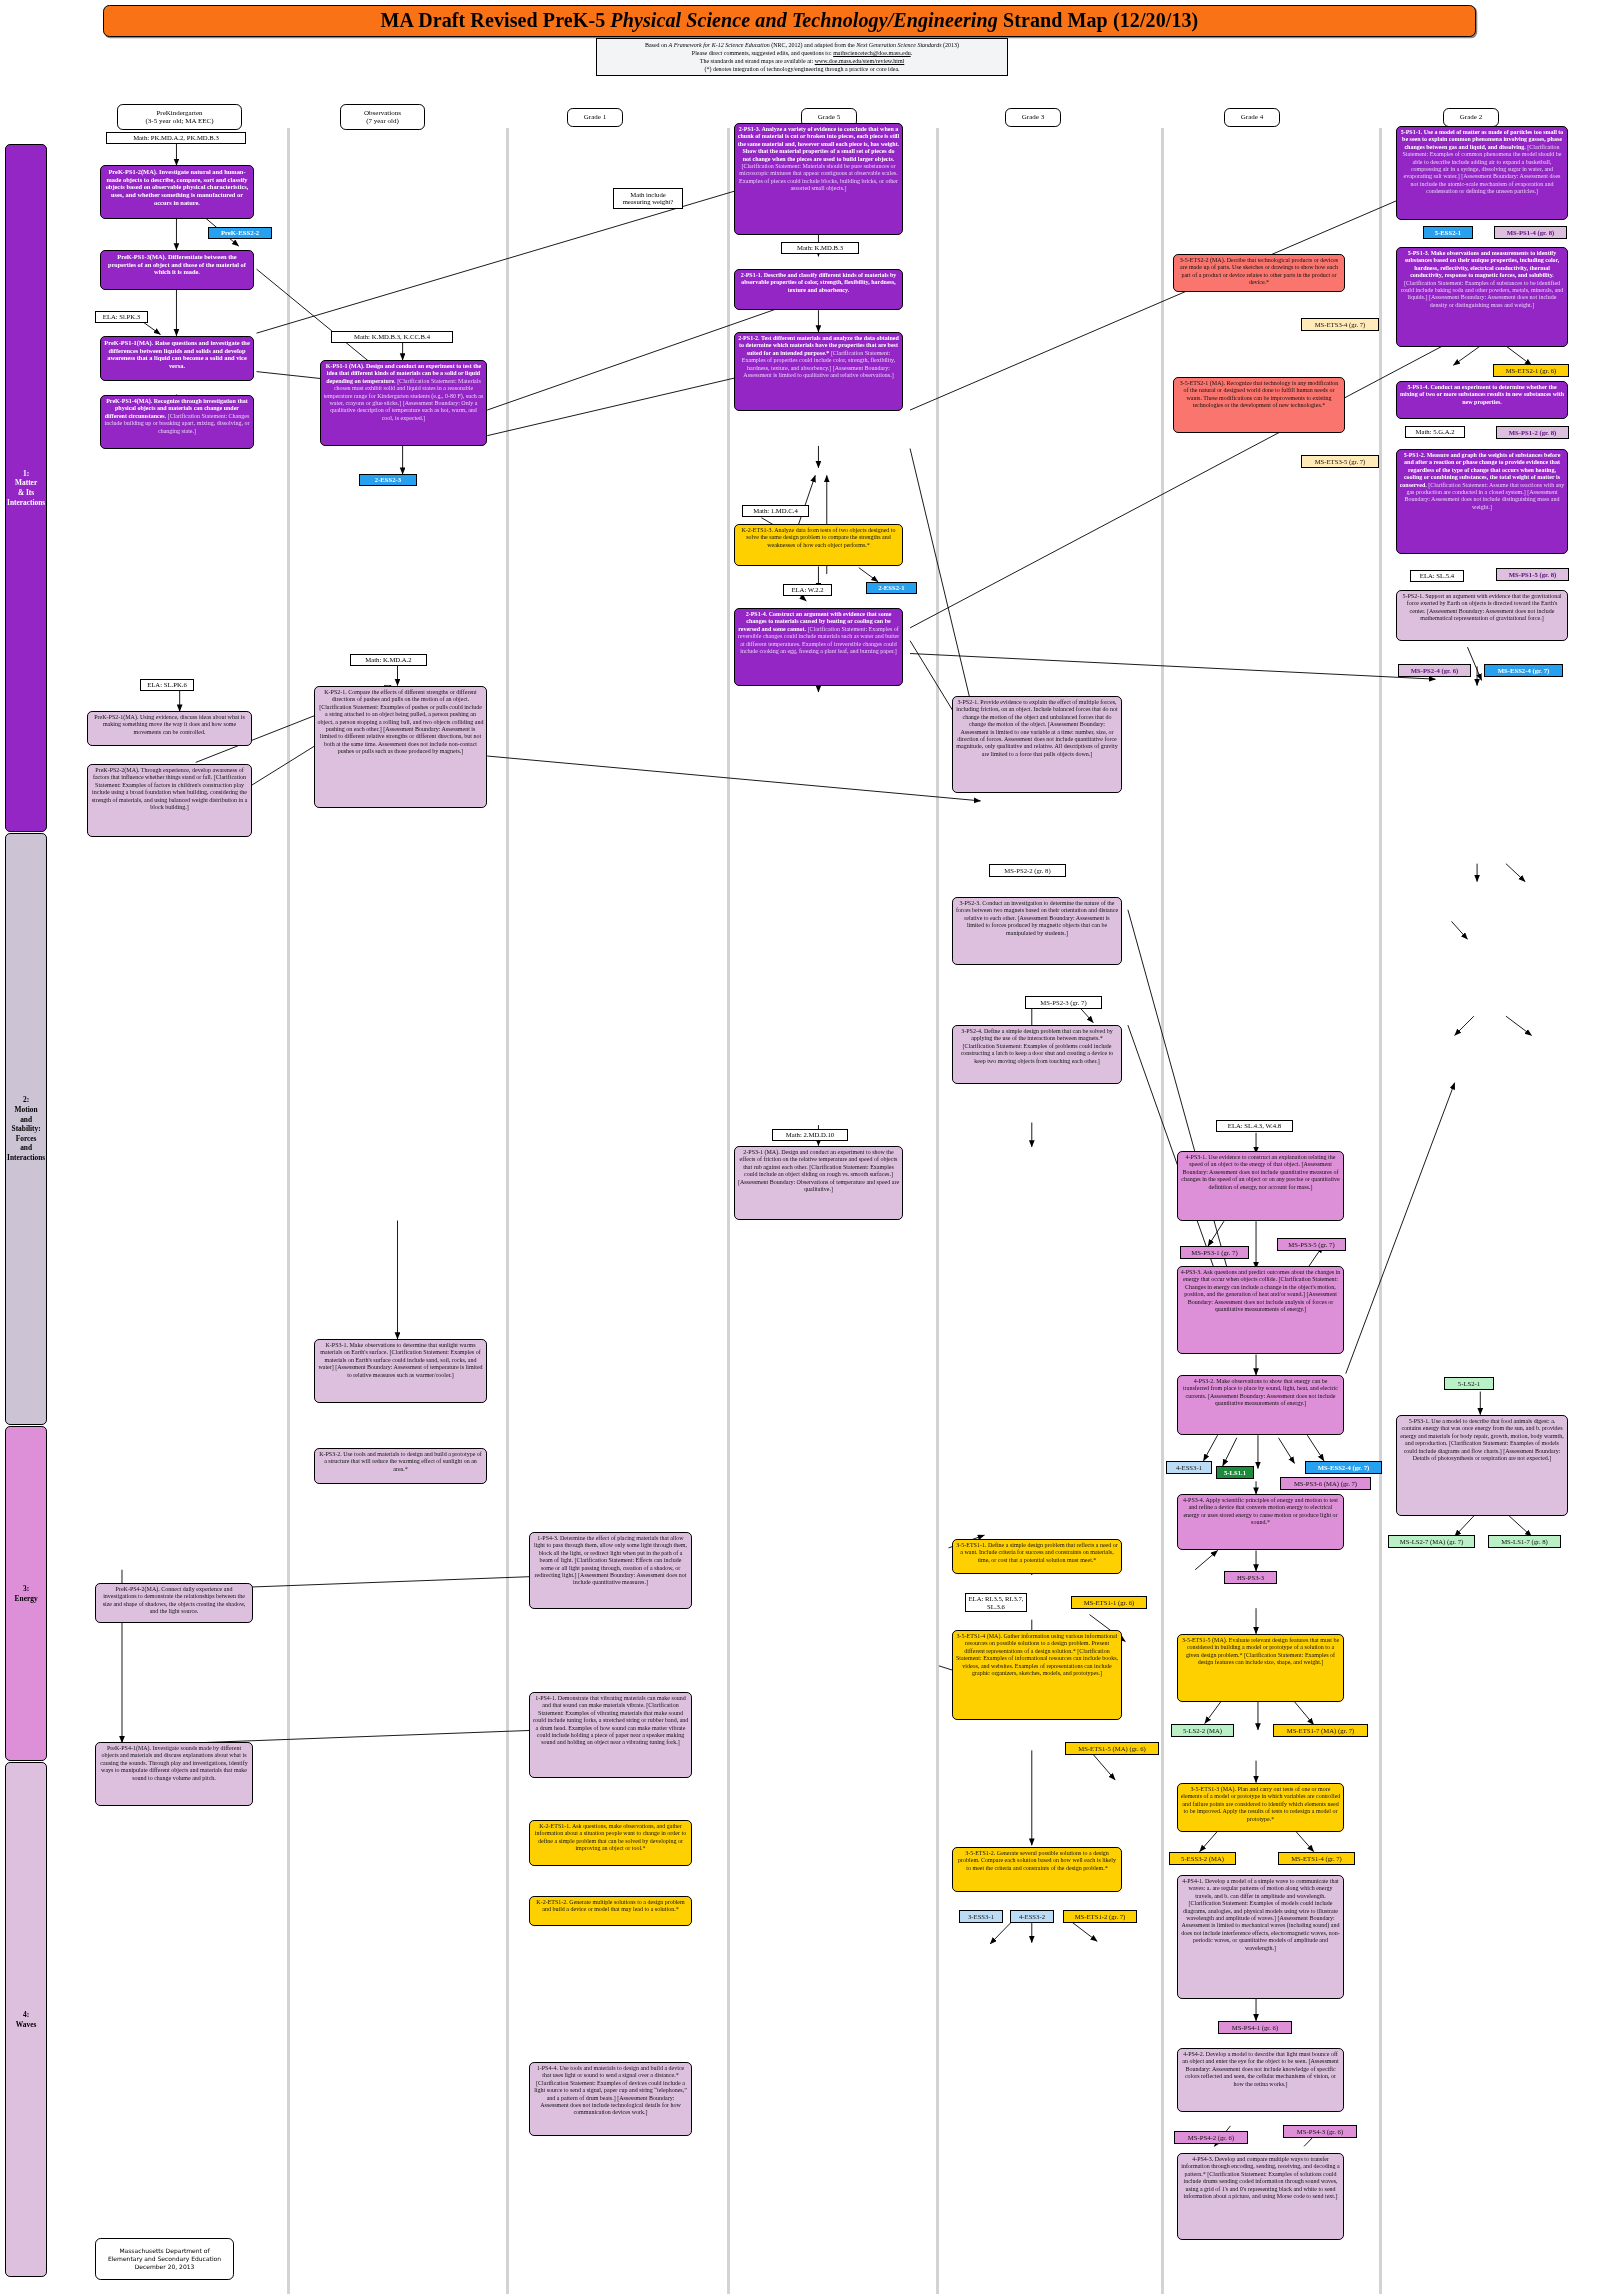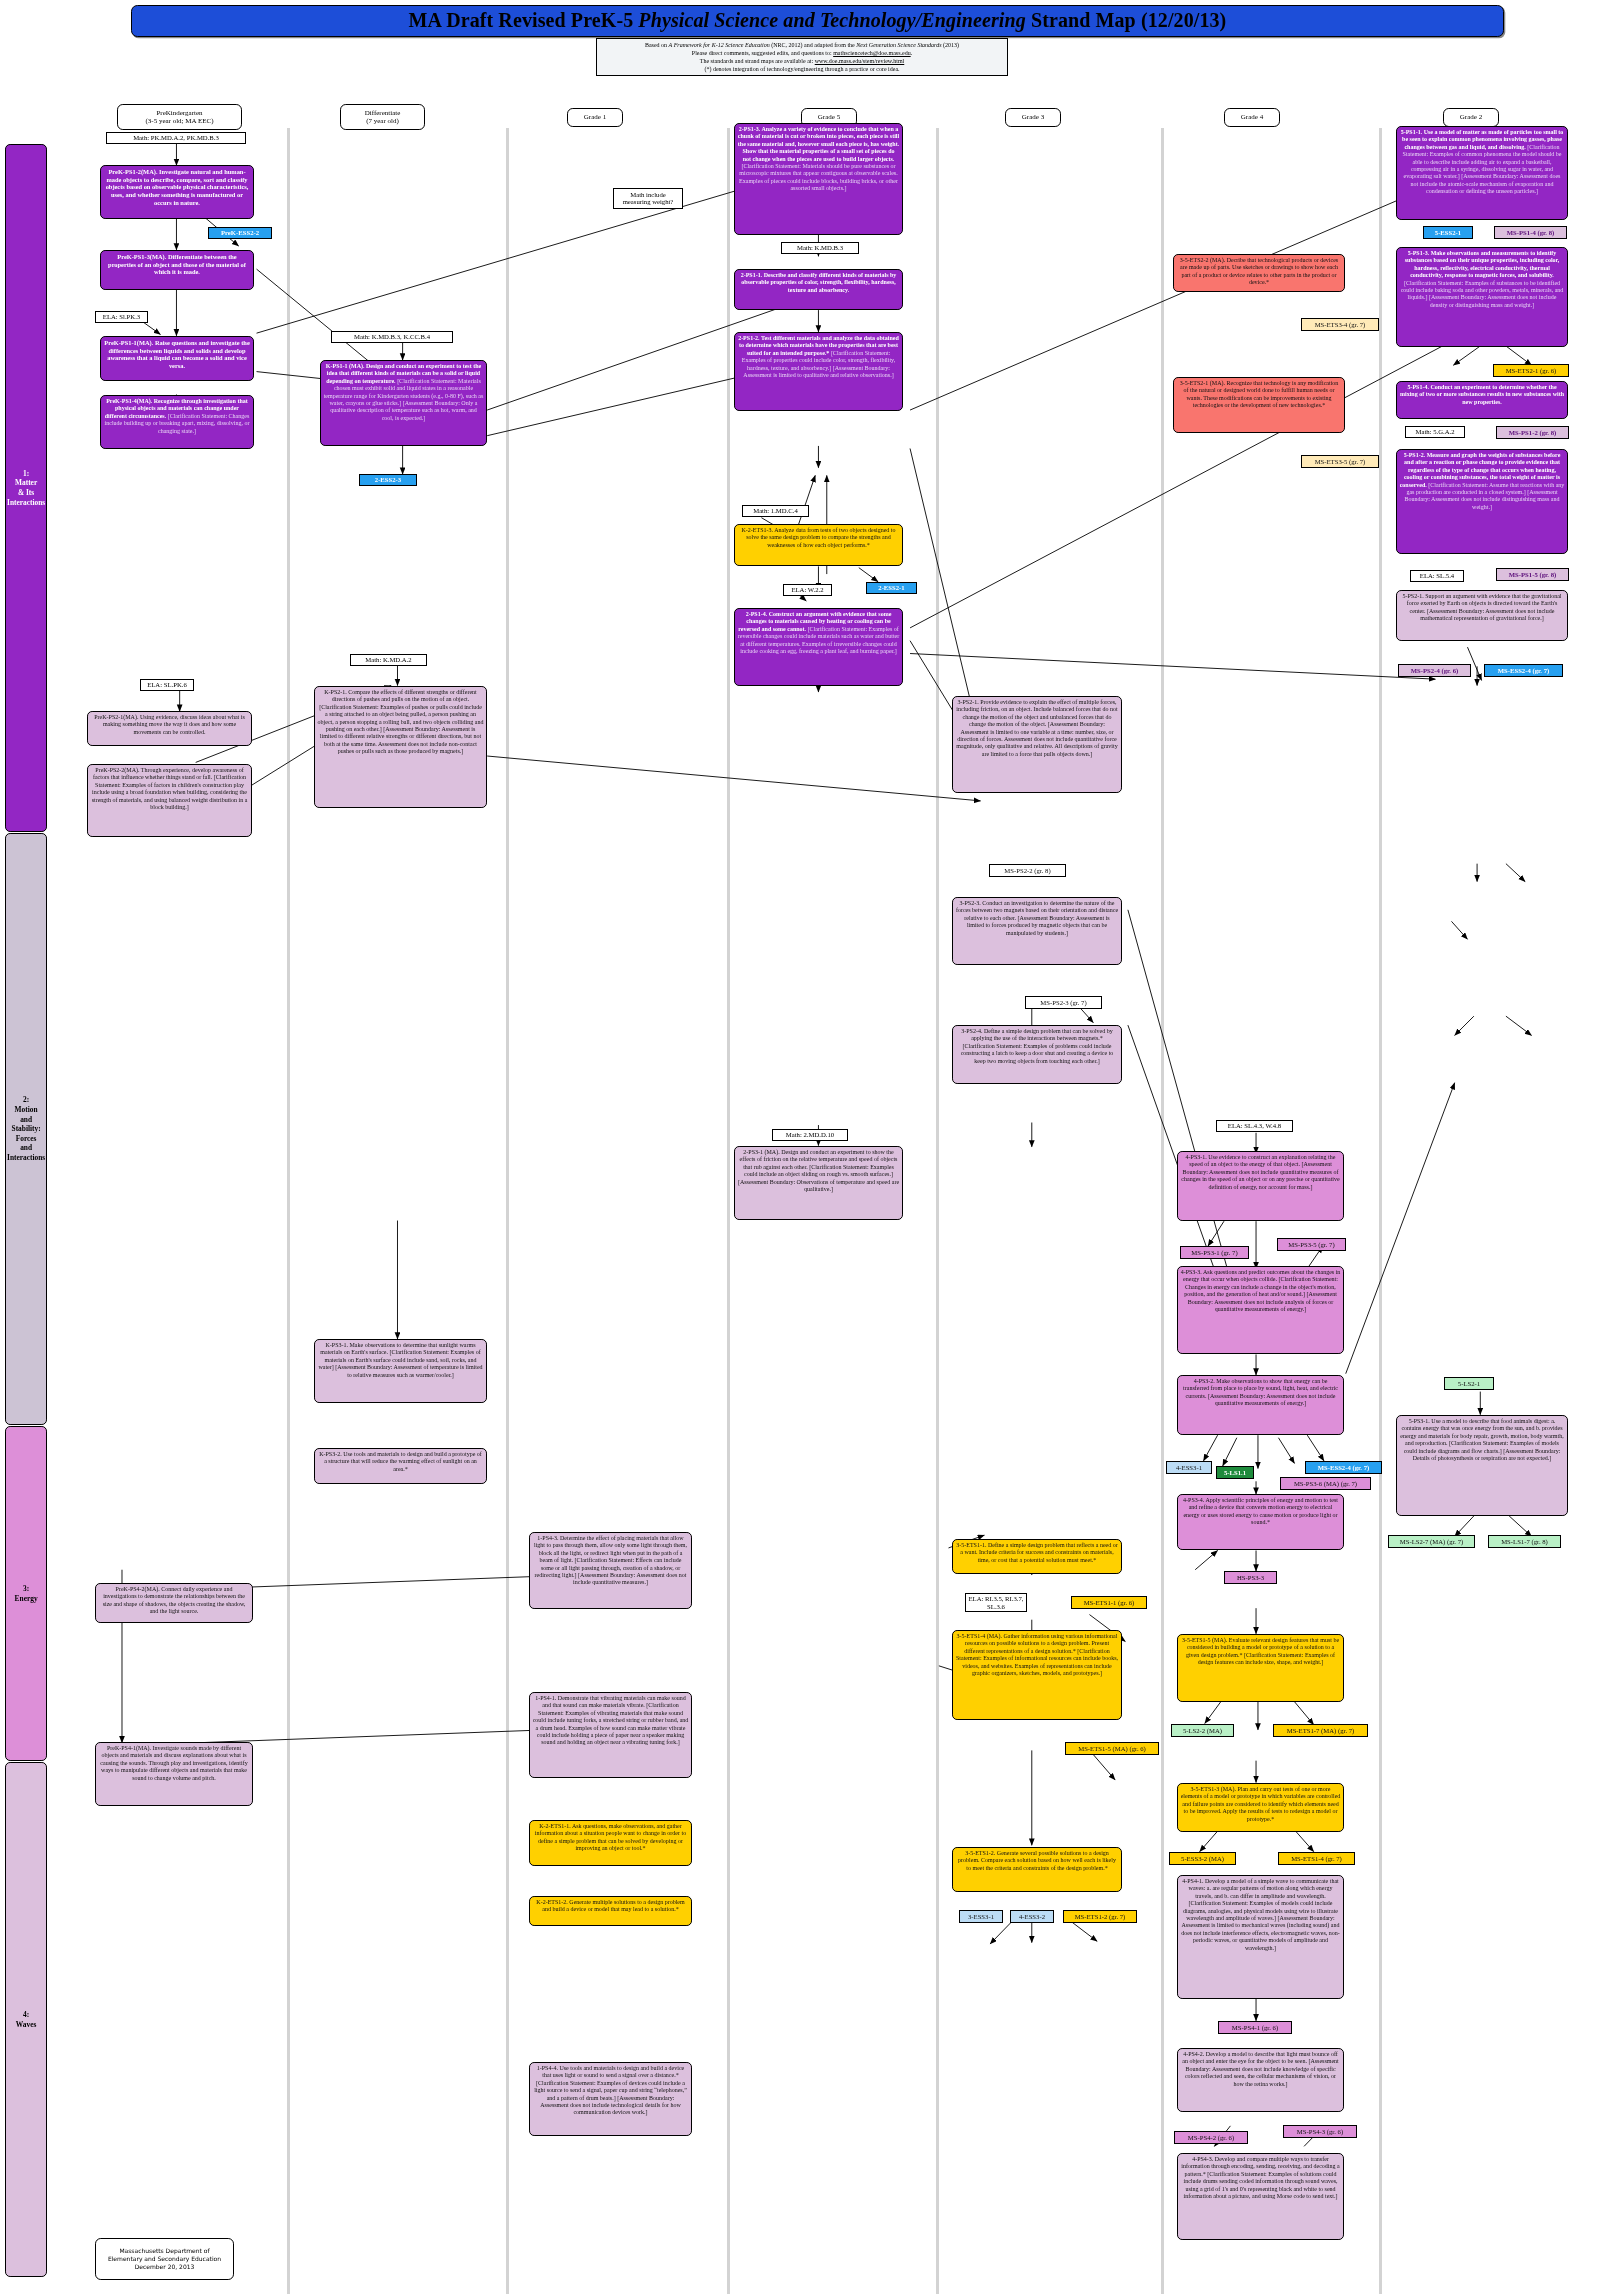--- a/index.html
+++ b/index.html
@@ -1,21 +1,21 @@
 <!DOCTYPE html>
 <html style="font-size:10.3px"><head>
 <meta charset="utf-8">
 <style>
   html,body{margin:0;padding:0;background:#fff;}
   body{font-family:"Liberation Serif", serif;}
   #canvas{position:relative;width:1601px;height:2295px;background:#fff;overflow:hidden;}
 
   
-  .title-box{position:absolute;left:131px;top:5.1px;width:1371px;height:29.5px;
-     background:#1d4ed8;border:1.3px solid #000;border-radius:6.4px;
+  .title-box{position:absolute;left:103px;top:5.1px;width:1371px;height:29.5px;
+     background:#f97316;border:1.3px solid #000;border-radius:6.4px;
      display:flex;align-items:center;justify-content:center;box-shadow:1.3px 1.3px 0 #888;}
   .title-box .t{font-size:20px;font-weight:bold;white-space:nowrap;letter-spacing:0.1px;}
   .title-box .t i{font-style:italic;}
 
   .subtitle-box{position:absolute;left:596px;top:38px;width:410px;height:36px;
      background:#f2f4f6;border:0.6px solid #000;
      display:flex;flex-direction:column;align-items:center;justify-content:center;}
   .subtitle-box div{font-size:6px;line-height:8px;text-align:center;}
   .subtitle-box u{text-decoration:underline;}
   .subtitle-box i{font-style:italic;}
@@ -94,21 +94,21 @@
       <span>The standards and strand maps are available at: </span><u>www.doe.mass.edu/stem/review.html</u>
     </div>
     <div>(*) denotes integration of technology/engineering through a practice or core idea.</div>
   </div>
 
   <div class="colhdr" style="left:117px;top:104px;width:123px;height:24px;">
     <span>PreKindergarten</span>
     <span>(3-5 year old; MA EEC)</span>
   </div>
   <div class="colhdr" style="left:340px;top:104px;width:83px;height:24px;">
-    <span>Differentiate</span>
+    <span>Observations</span>
     <span>(7 year old)</span>
   </div>
   <div class="colhdr" style="left:567px;top:108px;width:54px;height:16.7px;">
     <span>Grade 1</span>
   </div>
   <div class="colhdr" style="left:801px;top:108px;width:54px;height:16.7px;">
     <span>Grade 5</span>
   </div>
   <div class="colhdr" style="left:1005px;top:108px;width:54px;height:16.7px;">
     <span>Grade 3</span>

